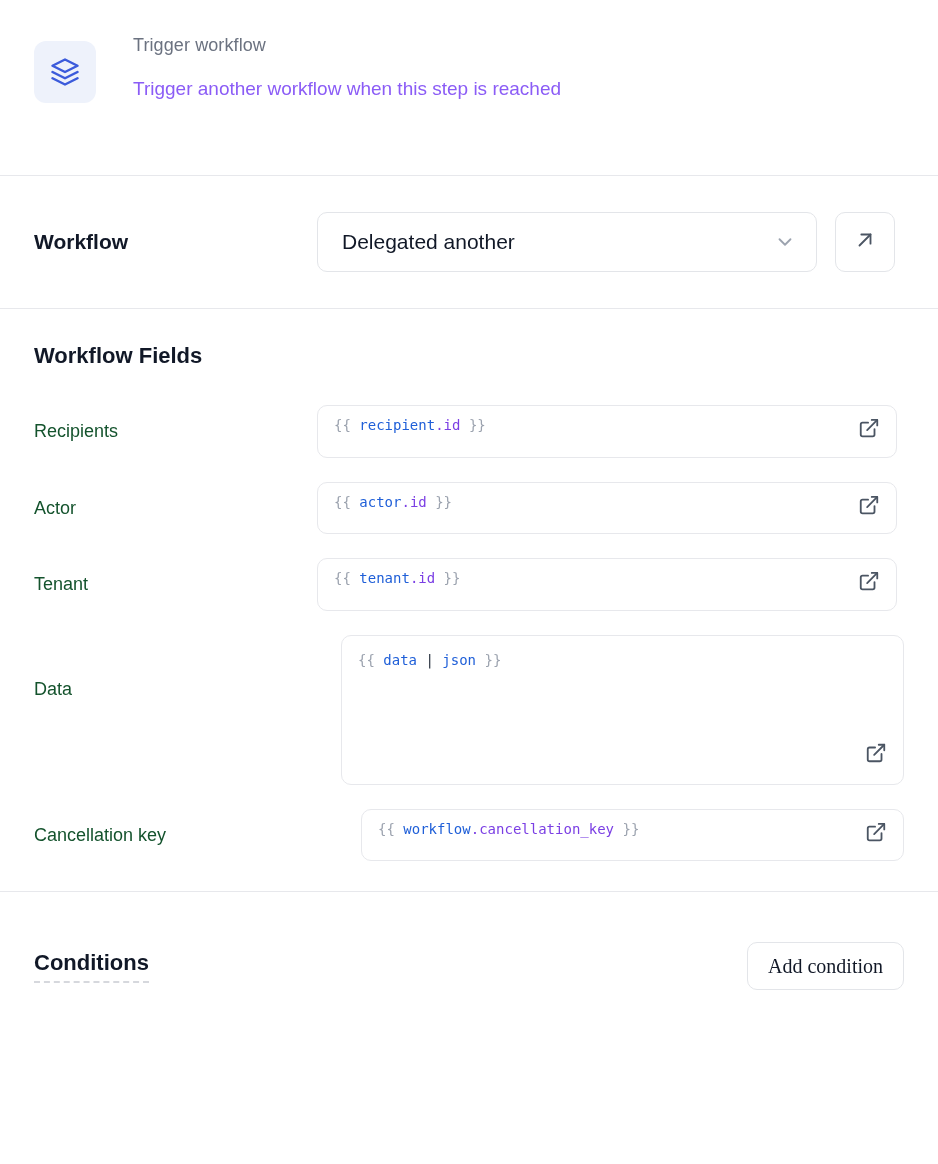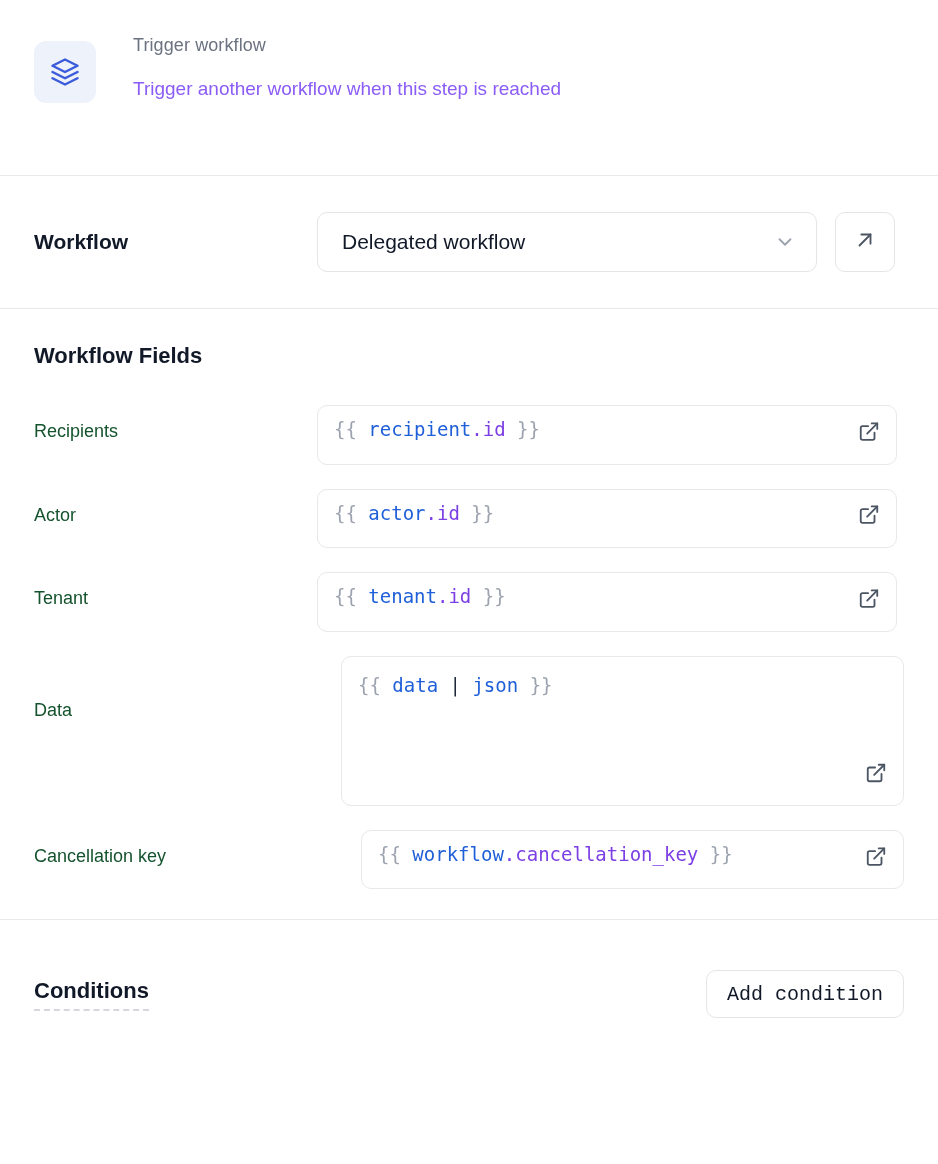--- a/index.html
+++ b/index.html
@@ -123,21 +123,21 @@
   .field-input {
     position: relative;
     border: 1px solid #e7e8ec;
     border-radius: 10px;
     background: #fff;
     min-height: 52px;
     display: flex;
     align-items: center;
     padding: 10px 52px 21px 16px;
     font-family: "DejaVu Sans Mono", monospace;
-    font-size: 19px;
+    font-size: 14px;
     line-height: 1.4;
     white-space: nowrap;
   }
   .field-input.w-recipients { width: 580px; }
   .field-input.w-actor { width: 580px; }
   .field-input.w-tenant { width: 580px; }
   .field-input.w-data {
     width: 580px;
     height: 150px;
     align-items: flex-start;
@@ -183,21 +183,21 @@
     line-height: 1.15;
   }
   .add-condition-btn {
     border: 1px solid #e3e5e9;
     border-radius: 10px;
     background: #fff;
     height: 48px;
     padding: 0 20px;
     font-size: 20px;
     color: #111827;
-    font-family: Liberation Mono, monospace;
+    font-family: Liberation Serif, serif;
     display: flex;
     align-items: center;
   }
 </style>
 </head>
 <body>
 
 <div class="header">
   <div class="header-icon-box">
     <svg width="30" height="30" viewBox="0 0 24 24" fill="none" stroke="#3b5bdb" stroke-width="2" stroke-linecap="round" stroke-linejoin="round">
@@ -211,21 +211,21 @@
     <div class="header-sub">Trigger another workflow when this step is reached</div>
   </div>
 </div>
 
 <div class="divider"></div>
 
 <div class="workflow-section">
   <div class="workflow-label">Workflow</div>
 
   <div class="select-box">
-    <span class="select-value">Delegated workflow</span>
+    <span class="select-value">Delegated another</span>
     <span>
       <svg class="chevron" width="22" height="22" viewBox="0 0 24 24" fill="none" stroke="currentColor" stroke-width="2" stroke-linecap="round" stroke-linejoin="round">
         <polyline points="6 9 12 15 18 9"></polyline>
       </svg>
     </span>
   </div>
 
   <div class="icon-btn-square">
     <span>
       <svg width="22" height="22" viewBox="0 0 24 24" fill="none" stroke="currentColor" stroke-width="2" stroke-linecap="round" stroke-linejoin="round">

